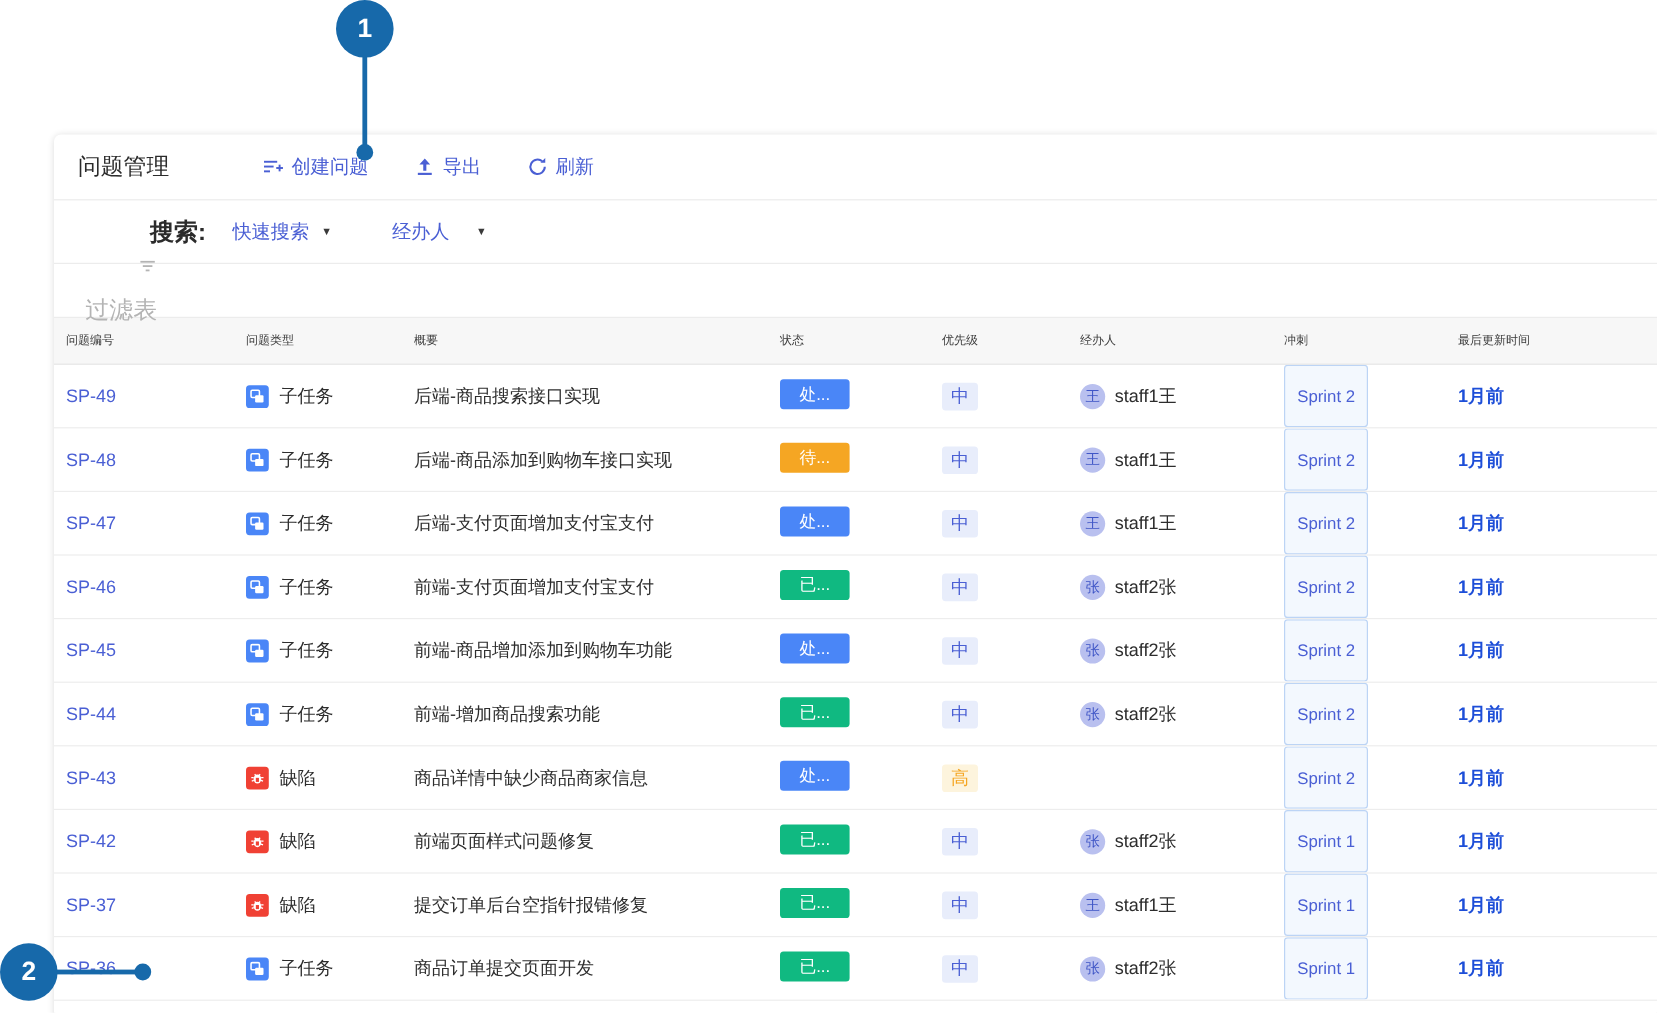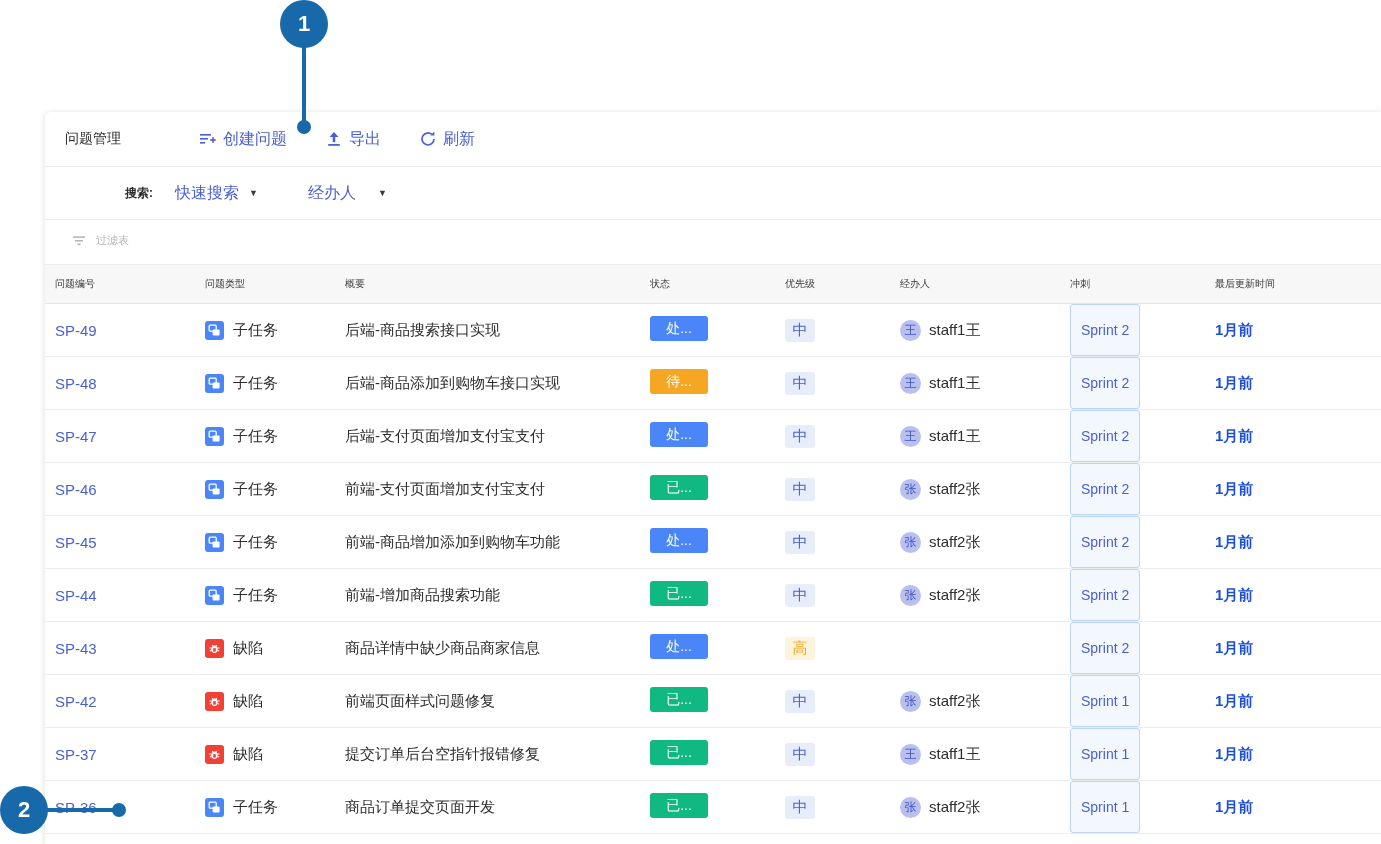--- a/index.html
+++ b/index.html
@@ -74,21 +74,21 @@
 
   
   .toolbar {
     height: 54px;
     display: flex;
     align-items: center;
     padding: 0 0 0 20px;
     border-bottom: 1px solid #ececec;
   }
   .app-title {
-    font-size: 14px;
+    font-size: 19px;
     color: #2b2b2b;
     margin-right: 78px;
     white-space: nowrap;
   }
   .tool-btn {
     display: flex;
     align-items: center;
     gap: 6px;
     color: #4a5fd4;
     font-size: 16px;
@@ -107,21 +107,21 @@
 
   
   .searchbar {
     height: 52px;
     display: flex;
     align-items: center;
     padding-left: 80px;
     border-bottom: 1px solid #ececec;
   }
   .search-label {
-    font-size: 12px;
+    font-size: 20px;
     font-weight: bold;
     color: #2b2b2b;
     margin-right: 22px;
   }
   .search-drop {
     display: flex;
     align-items: center;
     color: #4a5fd4;
     font-size: 16px;
     margin-right: 50px;
@@ -139,25 +139,26 @@
   
   .filterrow {
     height: 44px;
     display: flex;
     align-items: center;
     padding-left: 26px;
     border-bottom: 1px solid #ececec;
   }
   .filter-placeholder {
     color: #b4b4b4;
-    font-size: 11px;
-    display: flex;
-    align-items: flex-start;
+    font-size: 20px;
+    display: flex;
+    align-items: flex-end;
     gap: 9px;
     cursor: text;
+    flex-direction: column;
   }
 
   
   table.issues {
     width: 100%;
     border-collapse: collapse;
     table-layout: fixed;
   }
   table.issues thead th {
     background: #f7f7f7;

